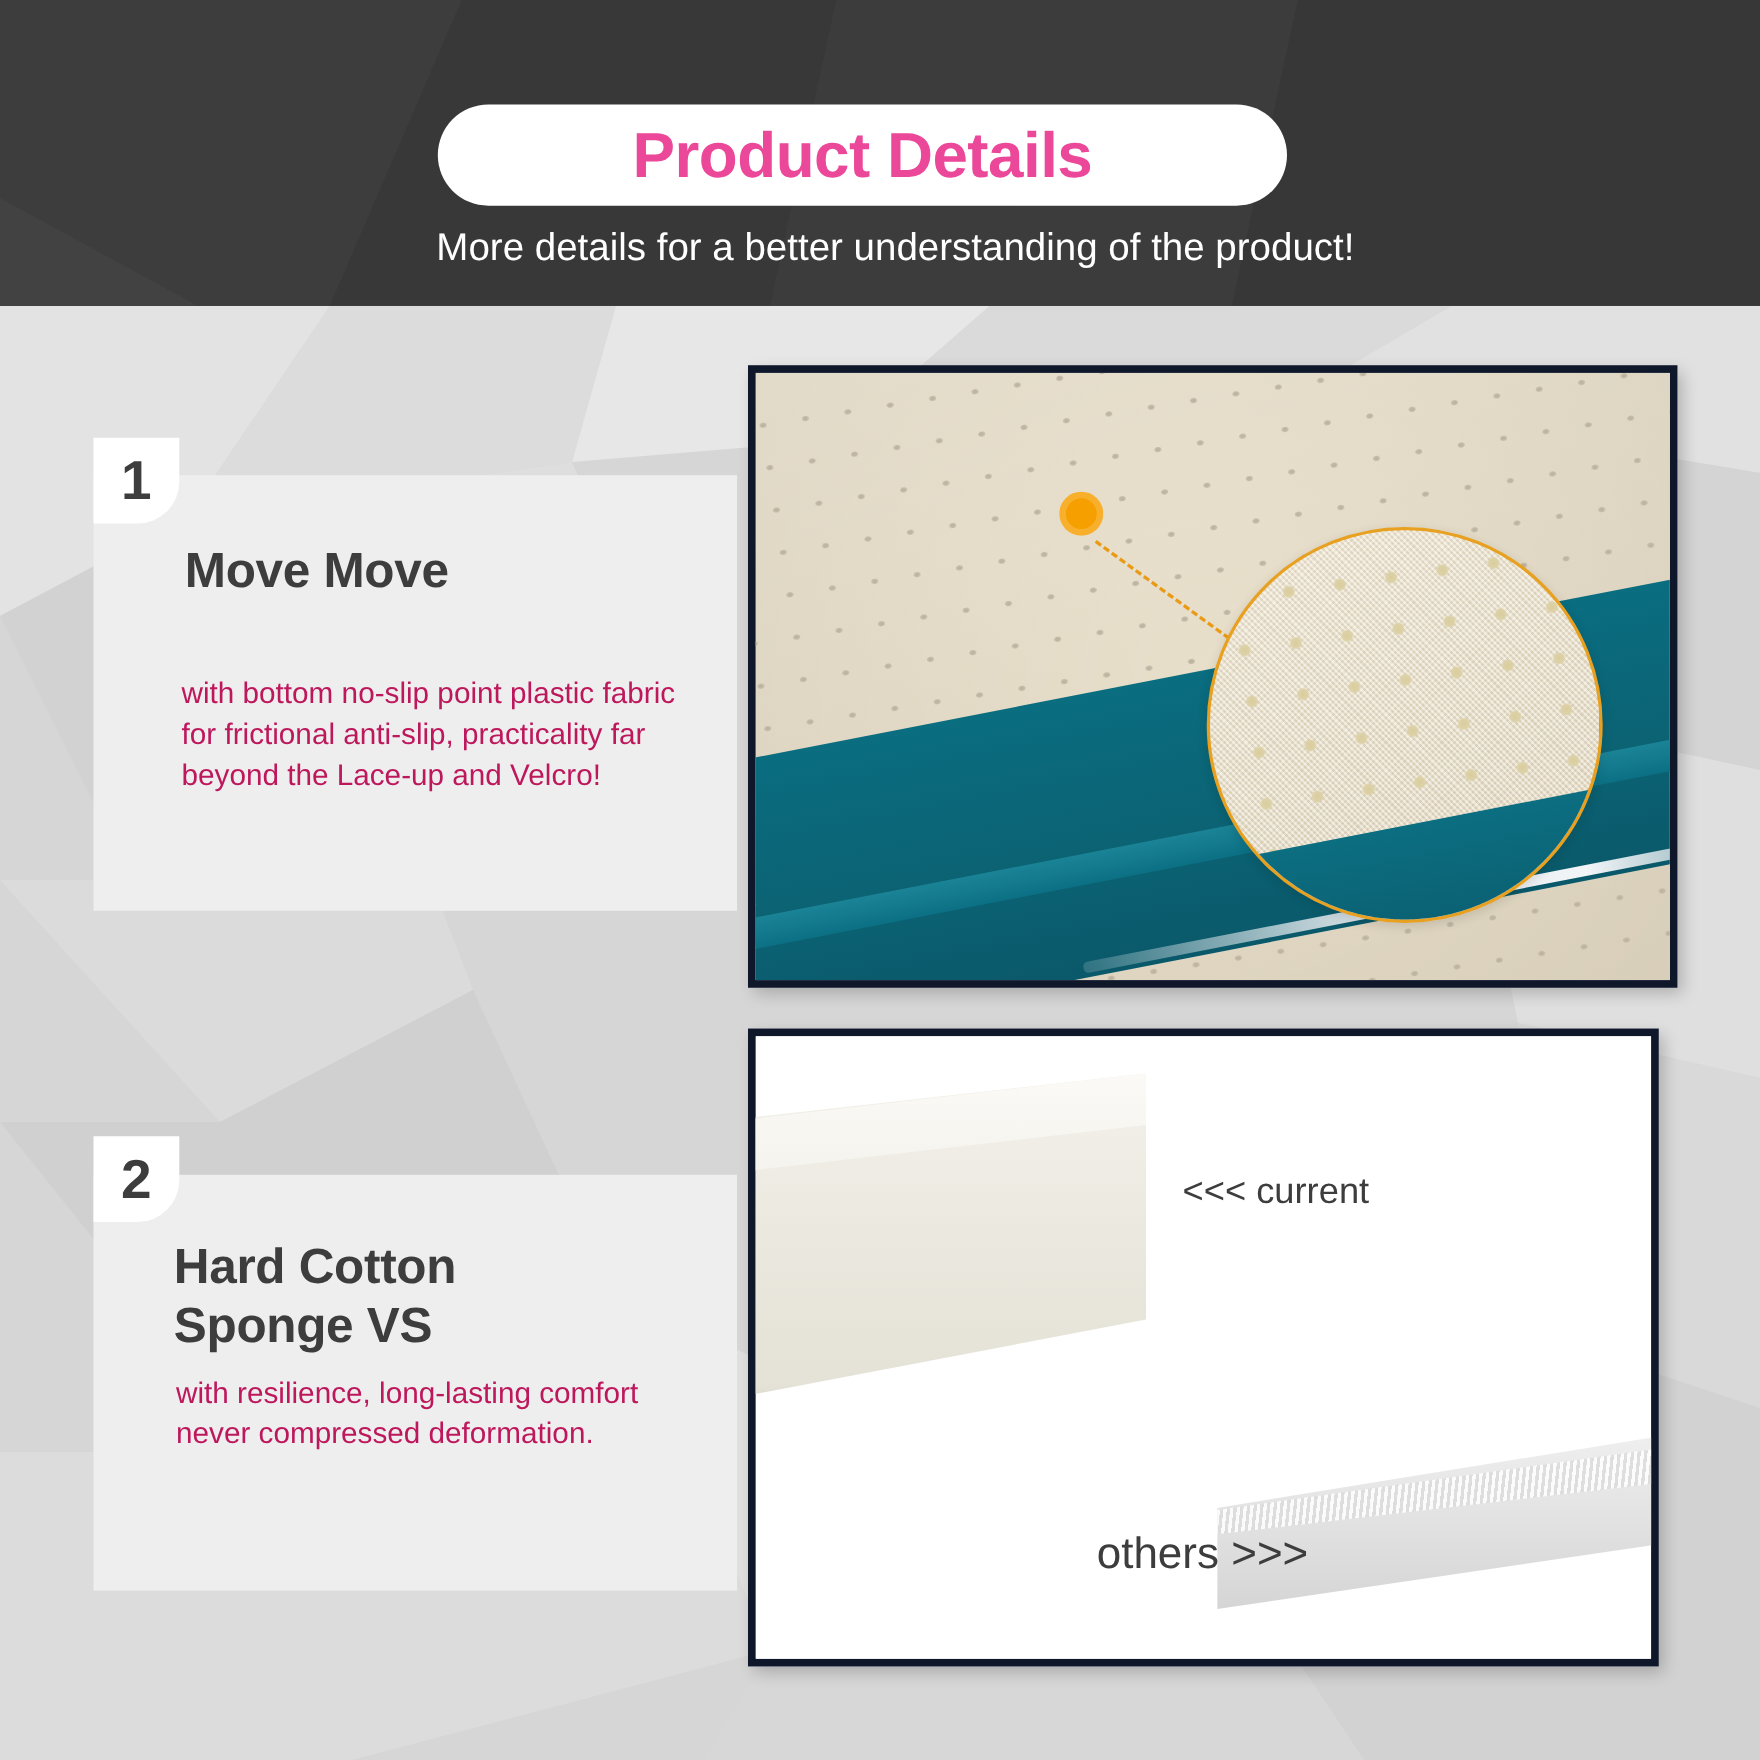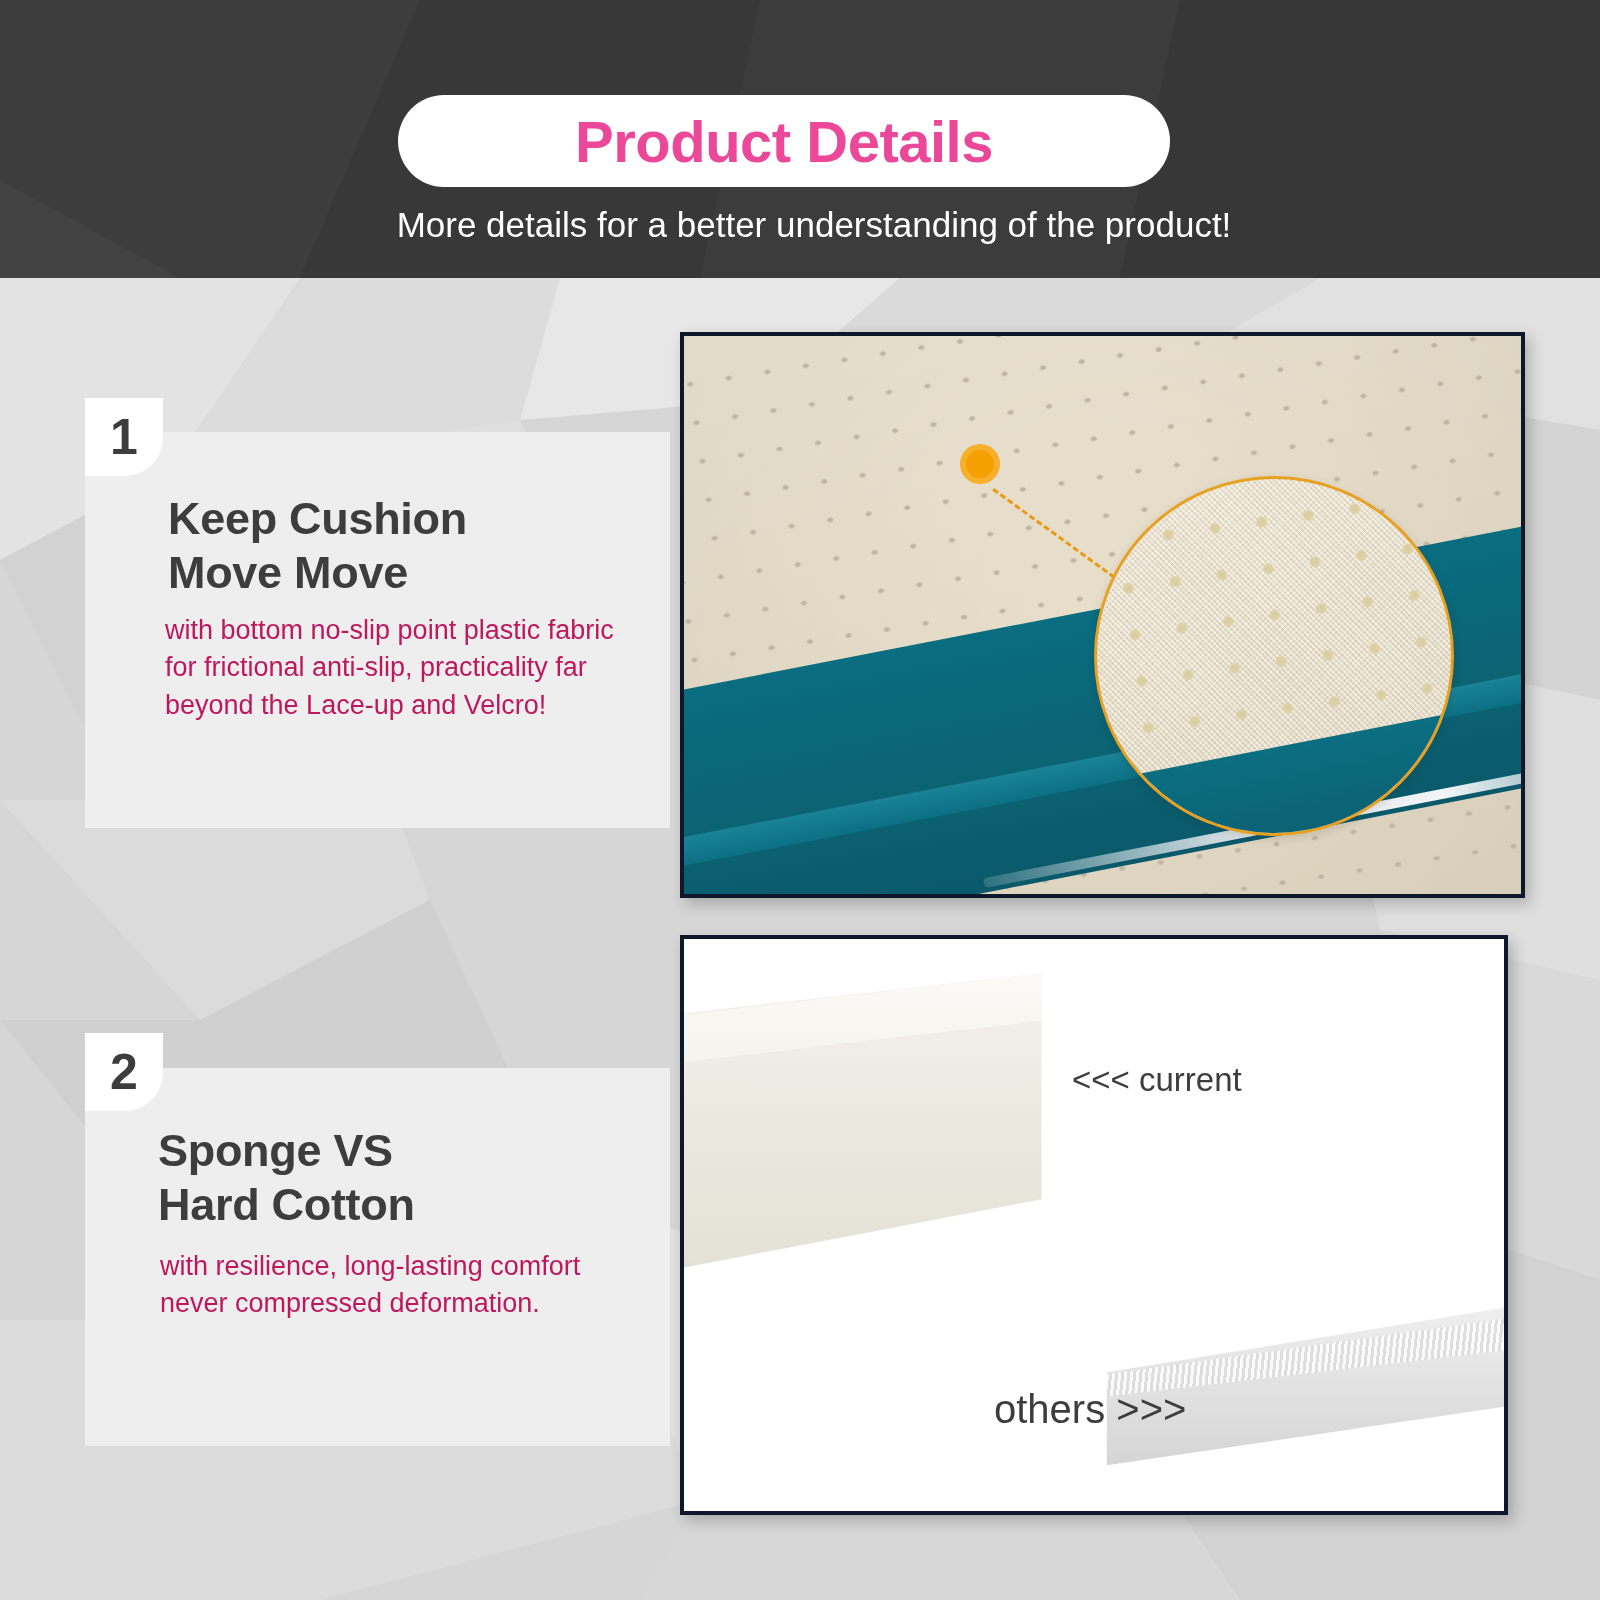--- a/index.html
+++ b/index.html
@@ -48,21 +48,21 @@
   .head-title {
     position:absolute; font-size:45px; font-weight:bold; color:#3d3d3d;
     line-height:1.2; letter-spacing:-0.3px;
   }
   .head-desc {
     position:absolute; font-size:27px; color:#be185d; line-height:1.38;
   }
 
   
   .photo {
-    position:absolute; background:#ffffff; border:4px solid #0f172a;
+    position:absolute; background:#ffffff; border:7px solid #0f172a;
     box-shadow:5px 6px 14px rgba(0,0,0,0.22); overflow:hidden; z-index:3;
   }
   .photo-inner { position:absolute; inset:0; overflow:hidden; }
 
   
   .fabric {
     position:absolute; left:0; top:0; width:100%; height:100%;
     background:
       radial-gradient(circle at 50% 50%, rgba(0,0,0,0) 0, rgba(0,0,0,0.05) 100%),
       linear-gradient(165deg,#eee6d4 0%,#e8dfcb 45%,#e3d9c3 100%);
@@ -205,21 +205,20 @@
   <div class="subtitle">More details for a better understanding of the product!</div>
 </div>
 
 <div class="block">
 
   <div class="text-panel" style="left:85px; top:432px; width:585px; height:396px;"></div>
 
   <div class="num-badge" style="left:85px; top:398px;">1</div>
 
   <div class="head-title" style="left:168px; top:492px; width:490px;">
-    <div>Keep Cushion</div>
     <div>Move Move</div>
   </div>
 
   <div class="head-desc" style="left:165px; top:612px; width:480px;">with bottom no-slip point plastic fabric for frictional anti-slip, practicality far beyond the Lace-up and Velcro!</div>
 
   <div class="photo" style="left:680px; top:332px; width:845px; height:566px;">
     <div class="photo-inner">
       <div class="fabric">
         <div class="dots"></div>
       </div>
@@ -239,22 +238,22 @@
   </div>
 </div>
 
 <div class="block">
 
   <div class="text-panel" style="left:85px; top:1068px; width:585px; height:378px;"></div>
 
   <div class="num-badge" style="left:85px; top:1033px;">2</div>
 
   <div class="head-title" style="left:158px; top:1124px; width:490px;">
+    <div>Hard Cotton</div>
     <div>Sponge VS</div>
-    <div>Hard Cotton</div>
   </div>
 
   <div class="head-desc" style="left:160px; top:1248px; width:470px;">with resilience, long-lasting comfort never compressed deformation.</div>
 
   <div class="photo" style="left:680px; top:935px; width:828px; height:580px;">
     <div class="photo-inner">
       <div class="photo2-bg"></div>
 
       <div class="sponge"></div>
       <div class="sponge-top"></div>

